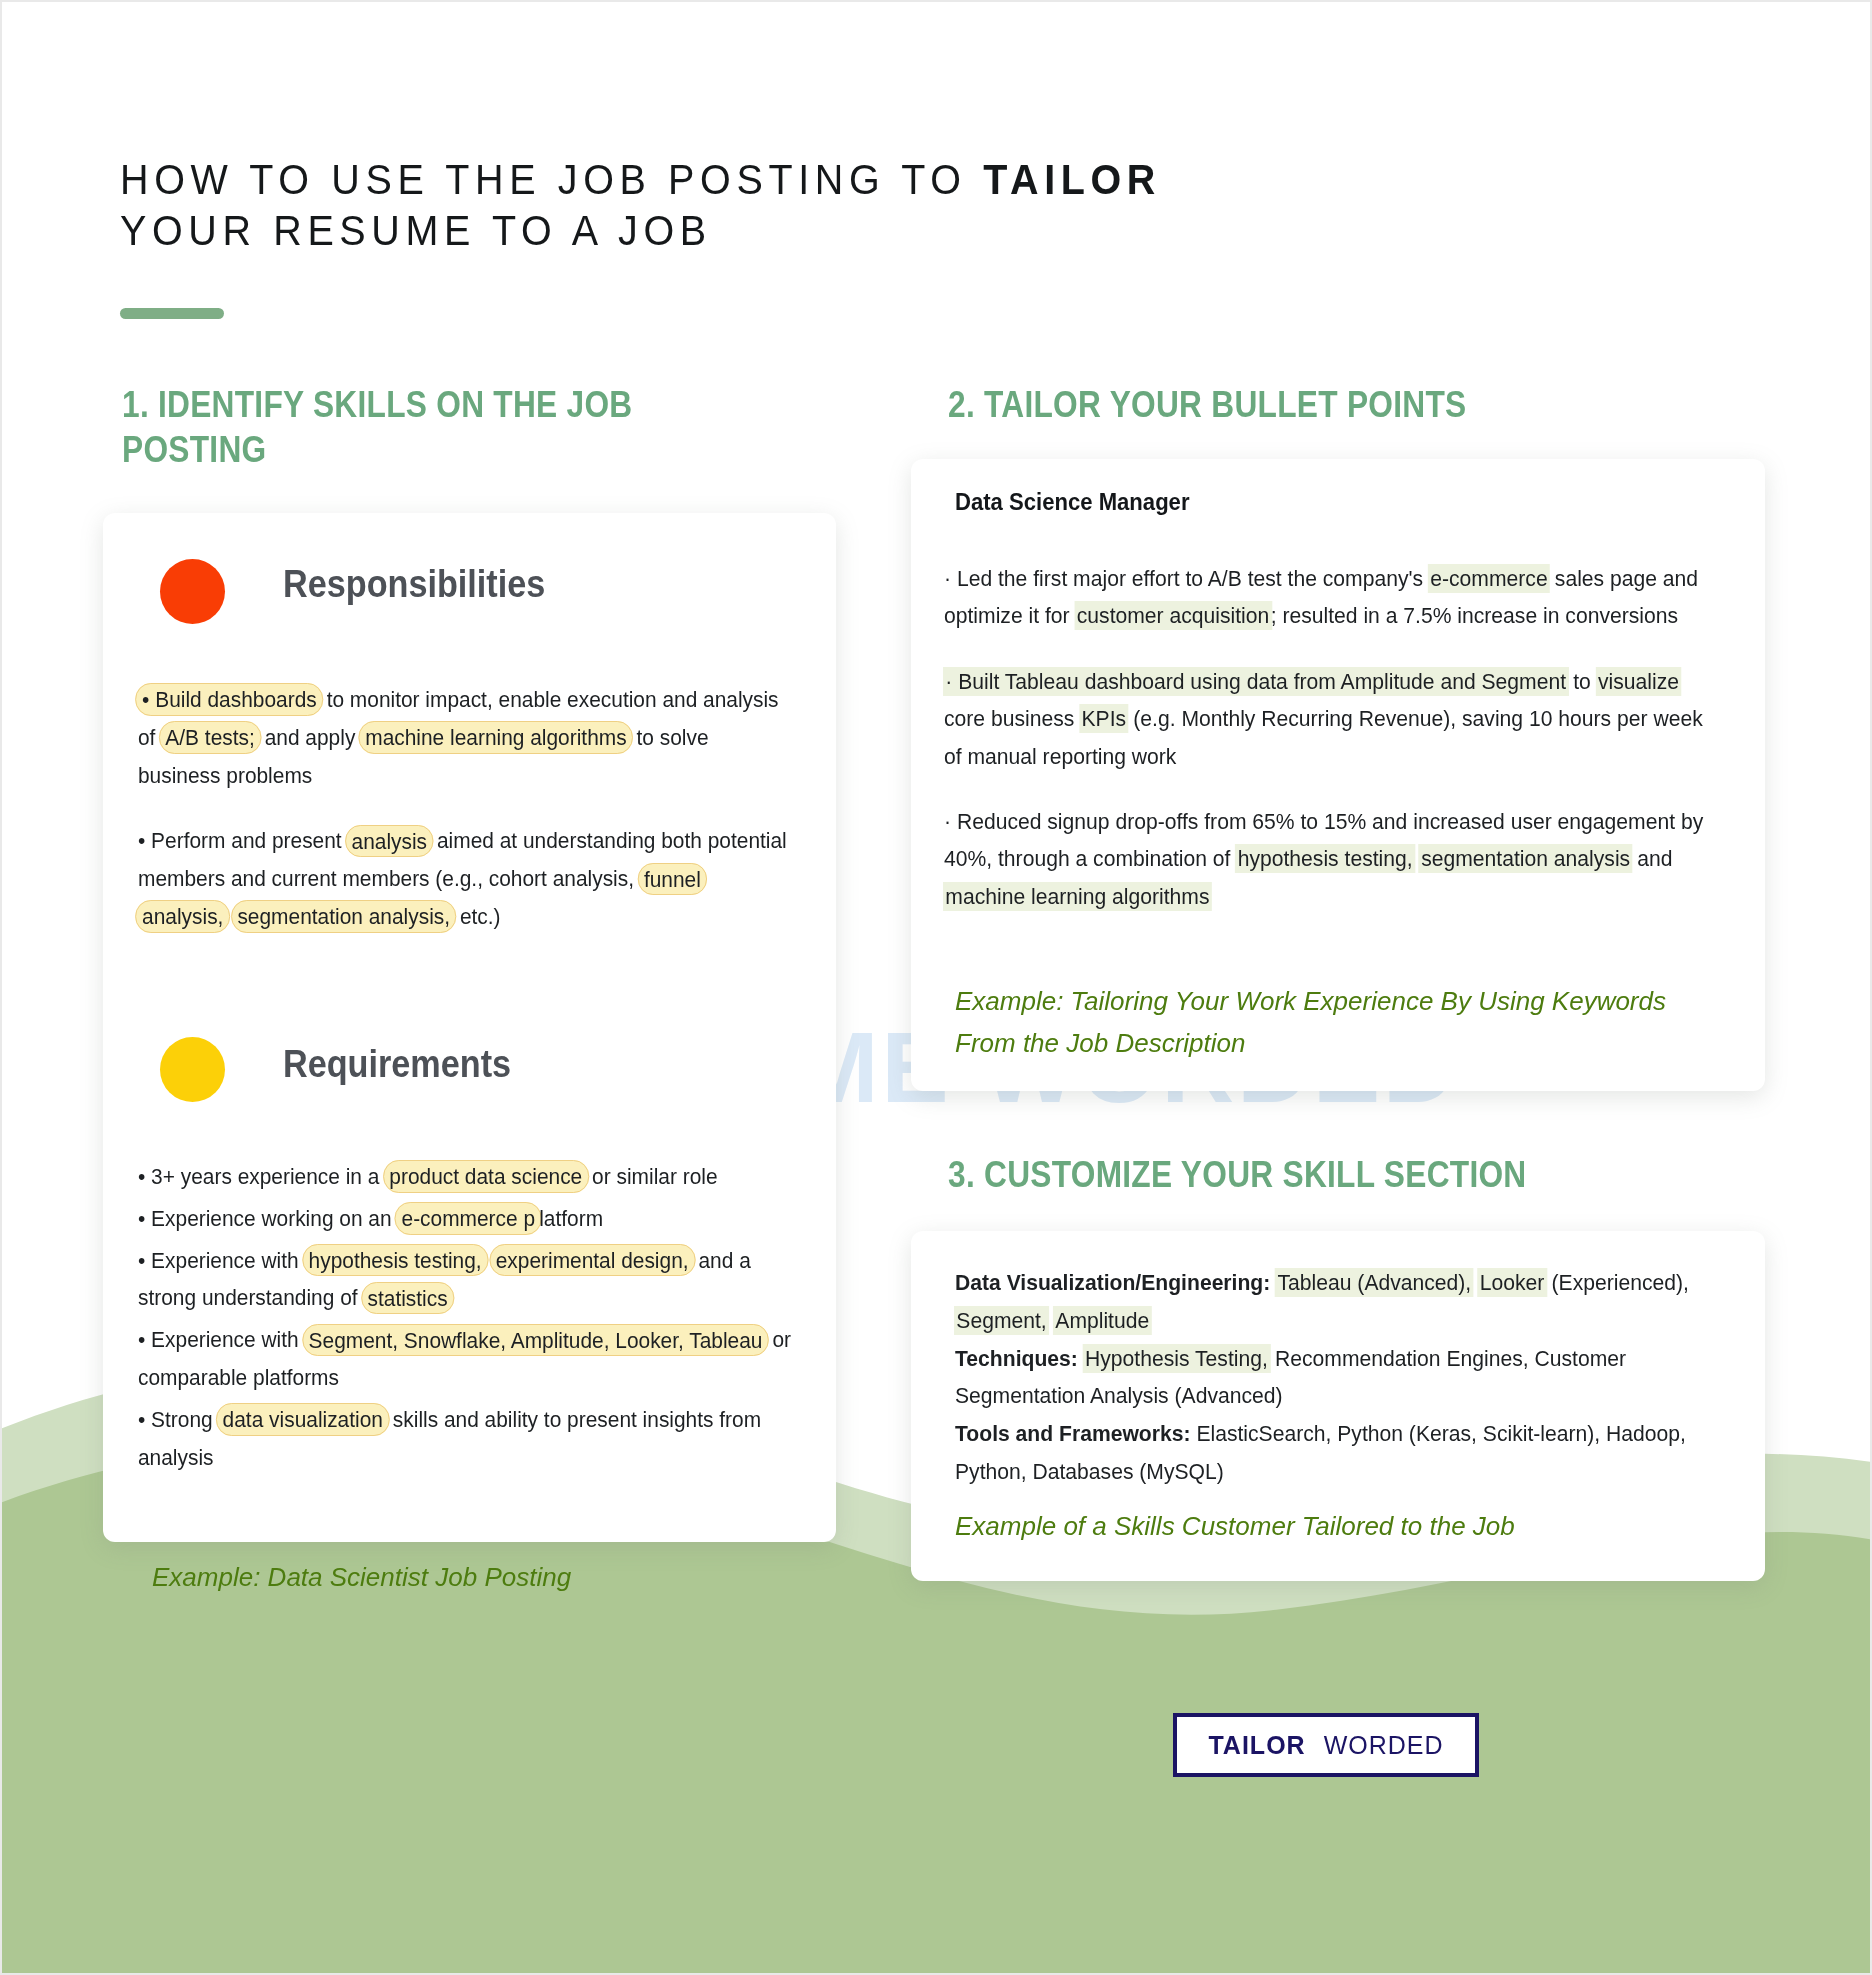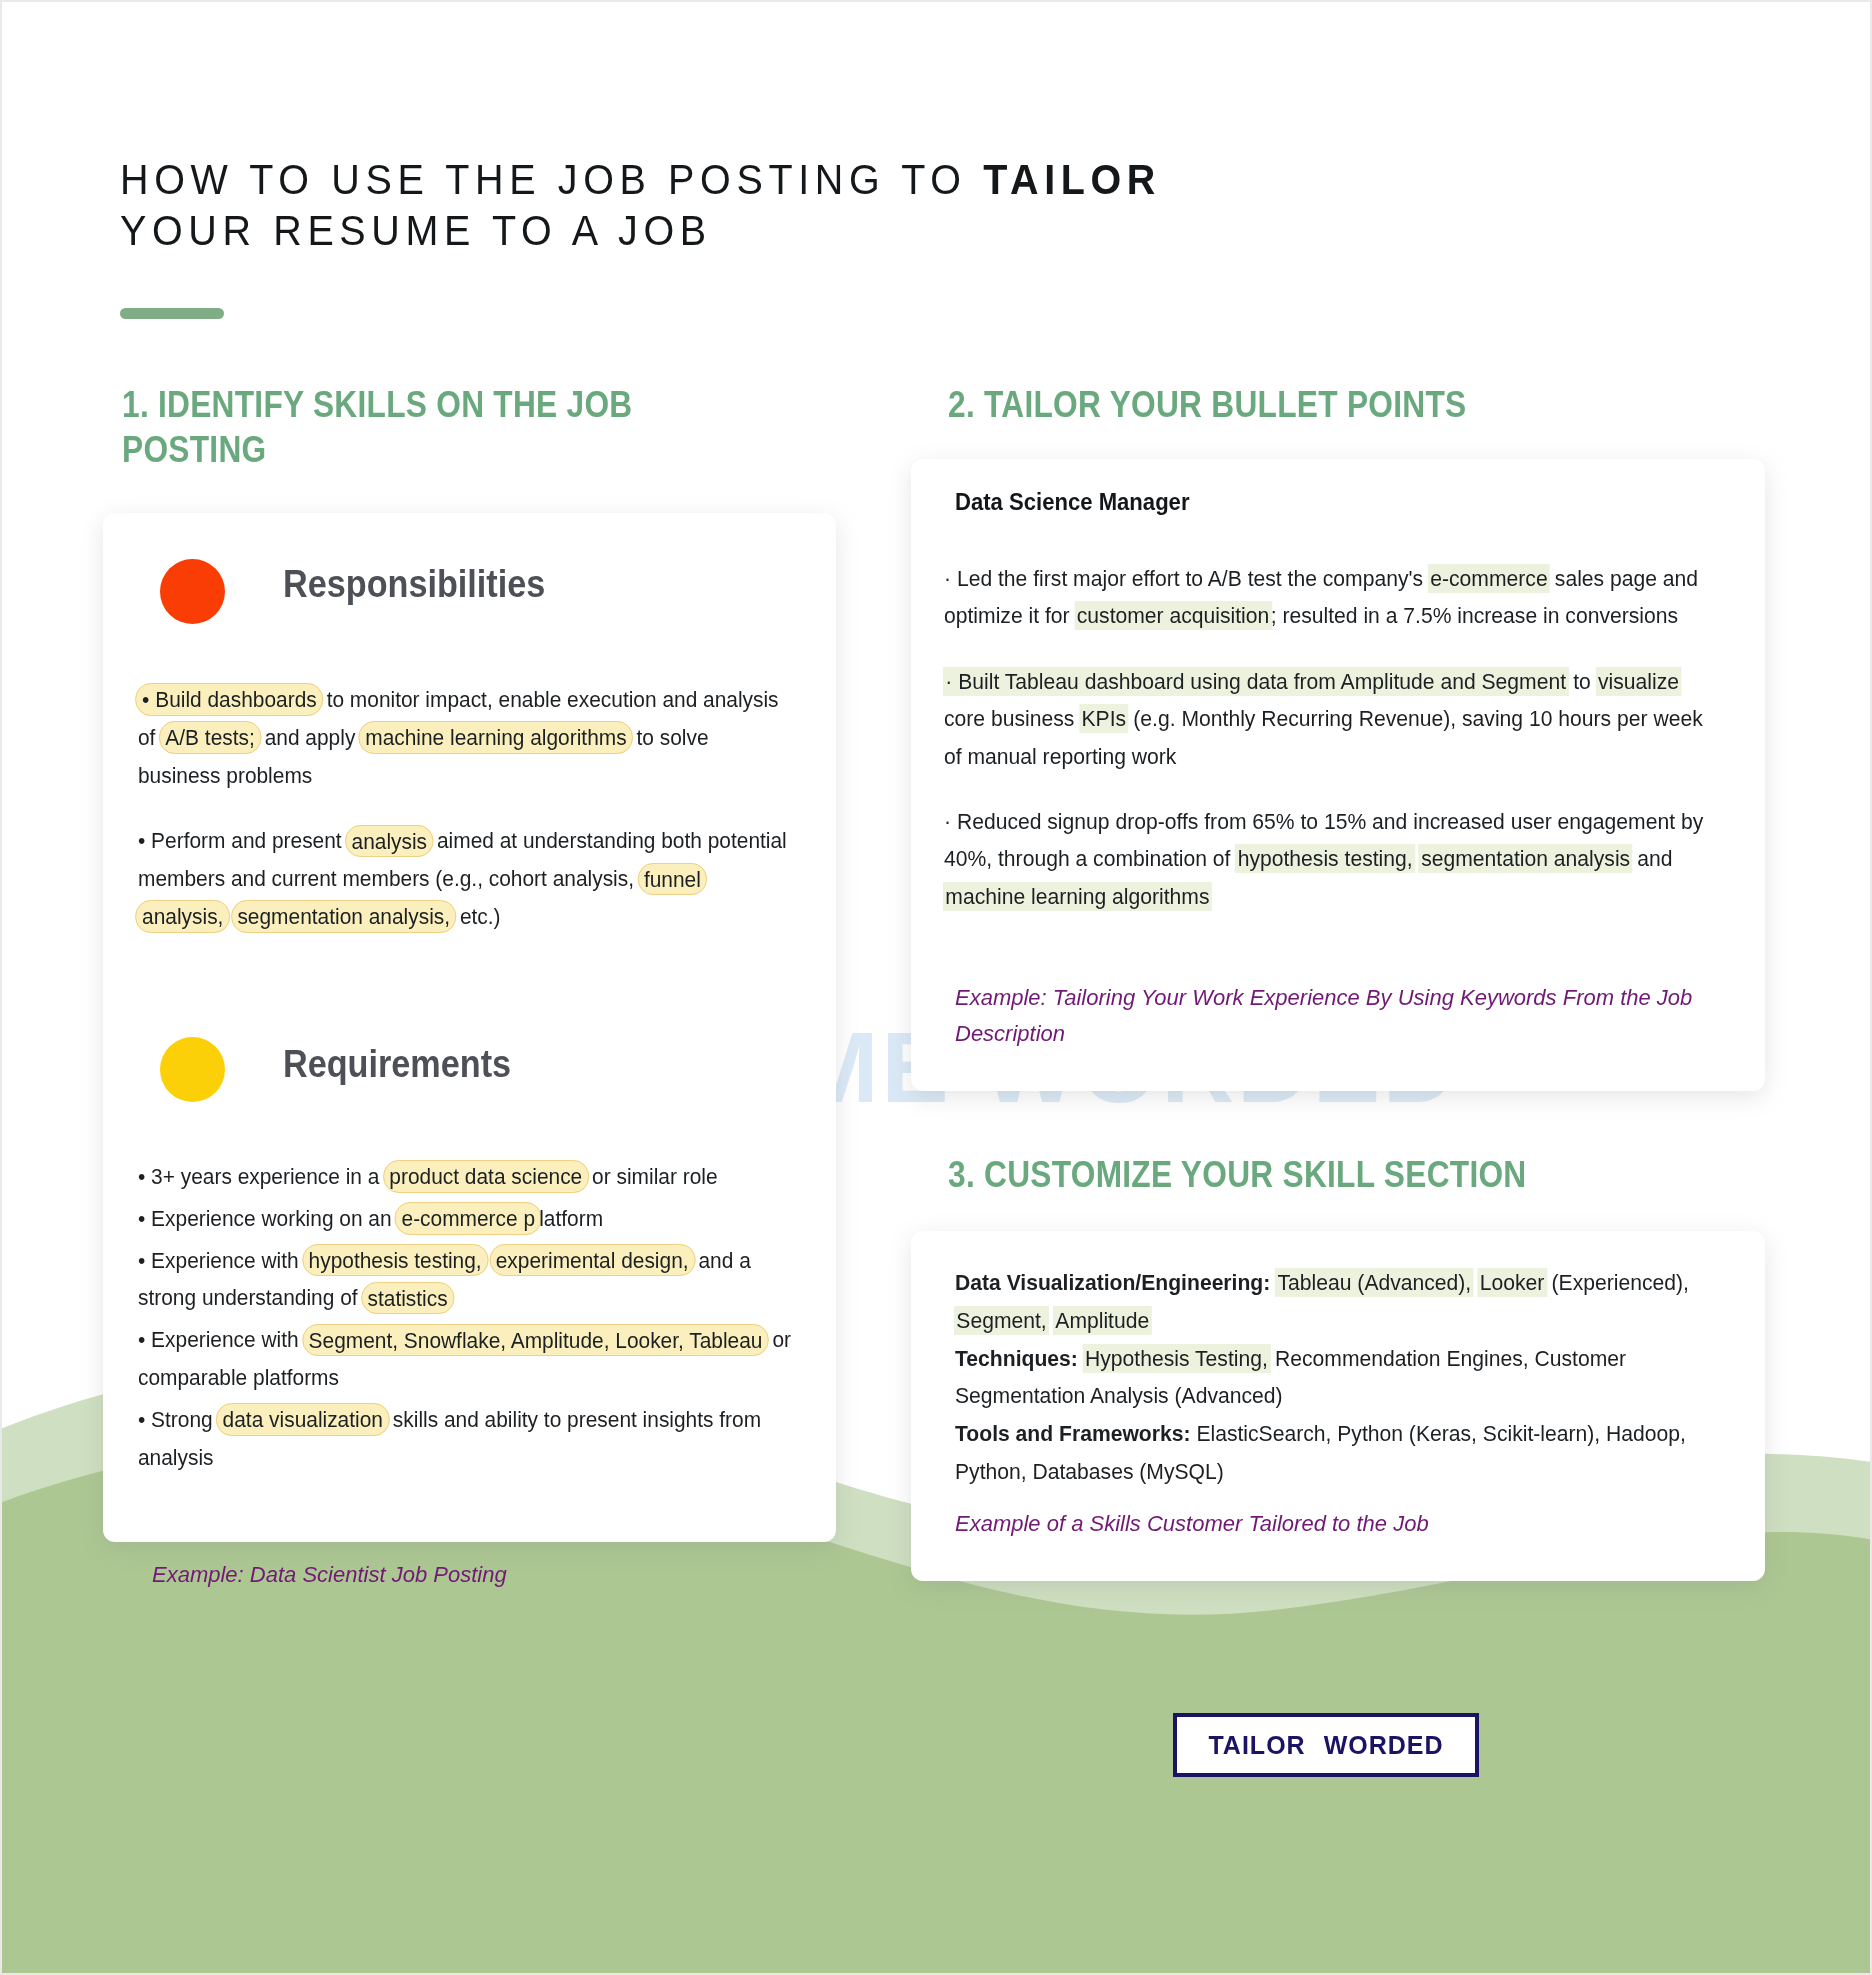--- a/index.html
+++ b/index.html
@@ -103,21 +103,21 @@
     font-family:"Liberation Sans",sans-serif;
     transform:scaleX(0.95);transform-origin:left top;
   }
   #resp-list{left:136px;top:679px;width:686px;}
   #req-list{left:136px;top:1156px;width:692px;}
   #resp-list p{margin:0 0 28px 0;}
   #req-list p{margin:0 0 4px 0;}
 
   .ex-note{
     position:absolute;
-    font-style:italic;font-size:22px;color:#701a75;
+    font-style:italic;font-size:26px;color:#4d7c0f;
     font-family:"Liberation Sans",sans-serif;
   }
   #ex-left{left:150px;top:1560px;}
   #ex-mid{left:953px;top:978px;width:753px;line-height:1.62;}
   #ex-skills{left:953px;top:1509px;}
 
   
   .hl-y{
     background:#fbf0bd;
     border:1.3px solid #efcf83;
@@ -168,21 +168,21 @@
     border:4.7px solid #1b1464;
     box-sizing:border-box;
     display:flex;align-items:center;justify-content:center;
     z-index:4;
   }
   .badge span{
     font-size:25px;letter-spacing:1px;color:#1b1464;
     font-family:"Liberation Sans",sans-serif;
   }
   .badge .b1{font-weight:700;}
-  .badge .b2{font-weight:700;margin-left:18px;}
+  .badge .b2{font-weight:400;margin-left:18px;}
 </style>
 </head>
 <body>
 
 <div class="page">
 
   <div class="wave-back">
     <svg viewBox="0 0 2785 1060" preserveAspectRatio="none" xmlns="http://www.w3.org/2000/svg">
       <path d="M0,250 C330,120 620,130 900,215 C1180,300 1430,430 1760,400 C2090,370 2430,250 2785,300 L2785,1060 L0,1060 Z" fill="#cfdfc1"></path>
       <path d="M0,360 C340,235 660,250 980,340 C1300,430 1560,560 1900,520 C2240,480 2520,370 2785,415 L2785,1060 L0,1060 Z" fill="#adc793"></path>

